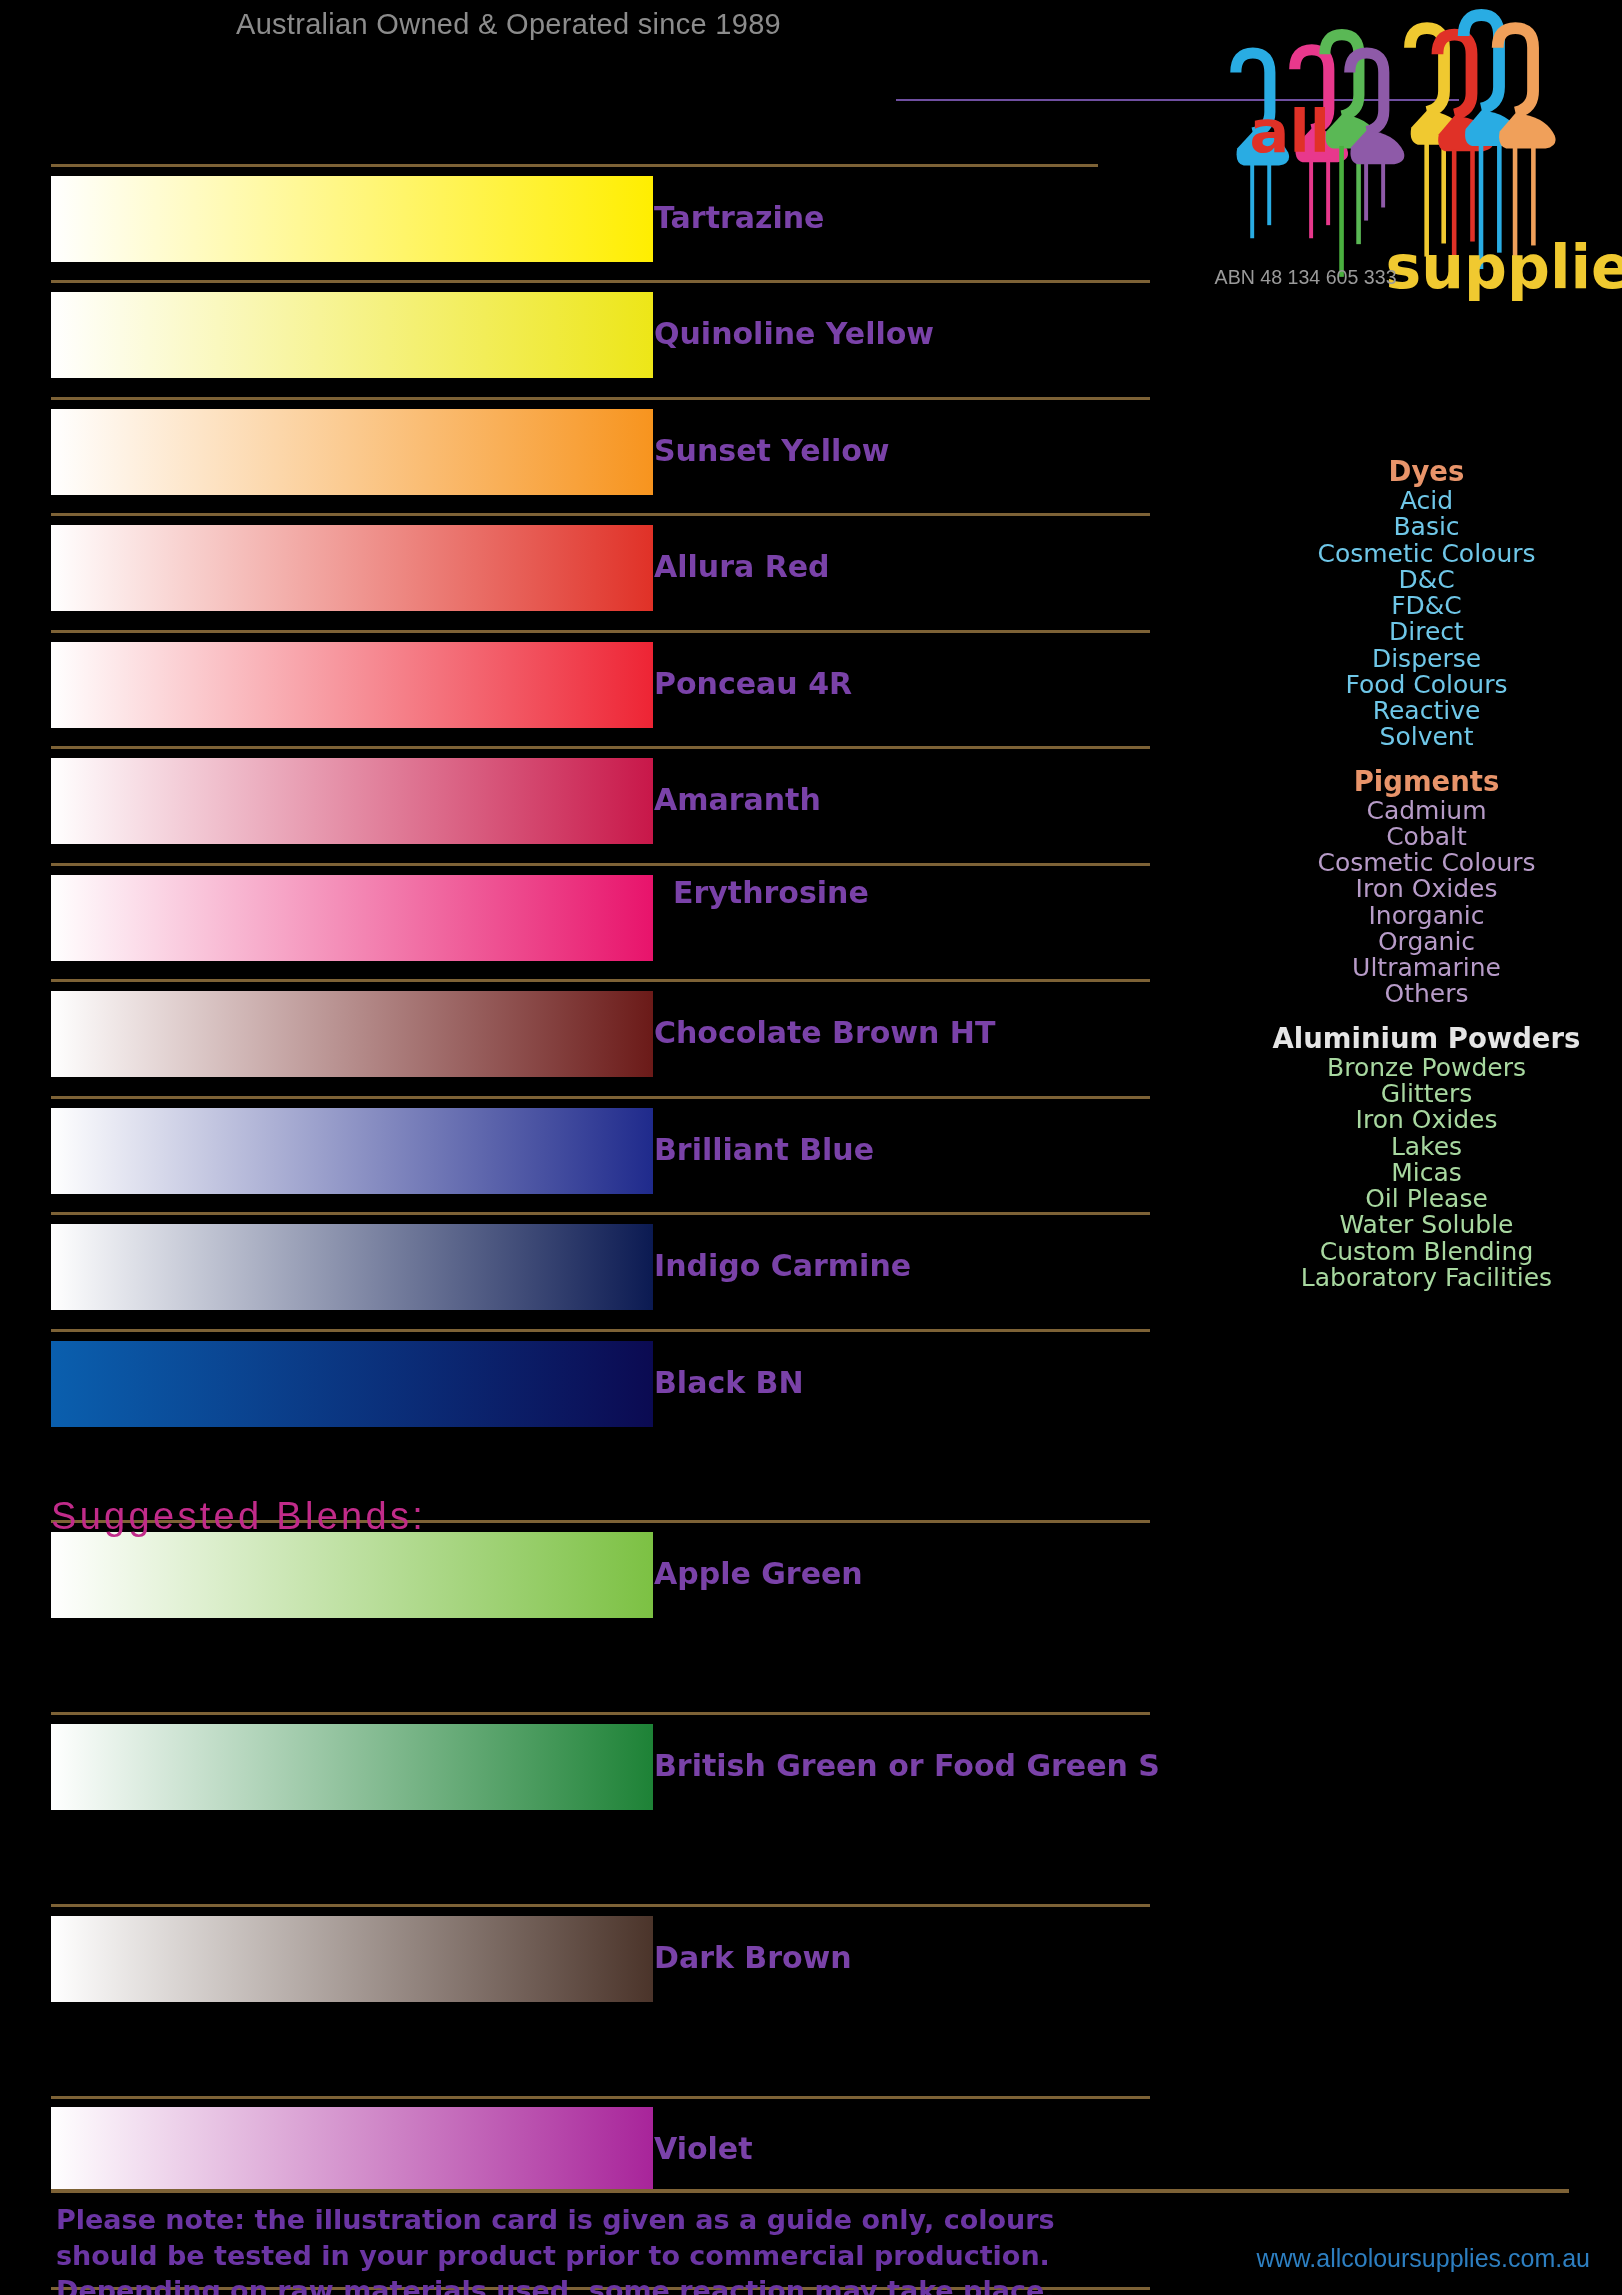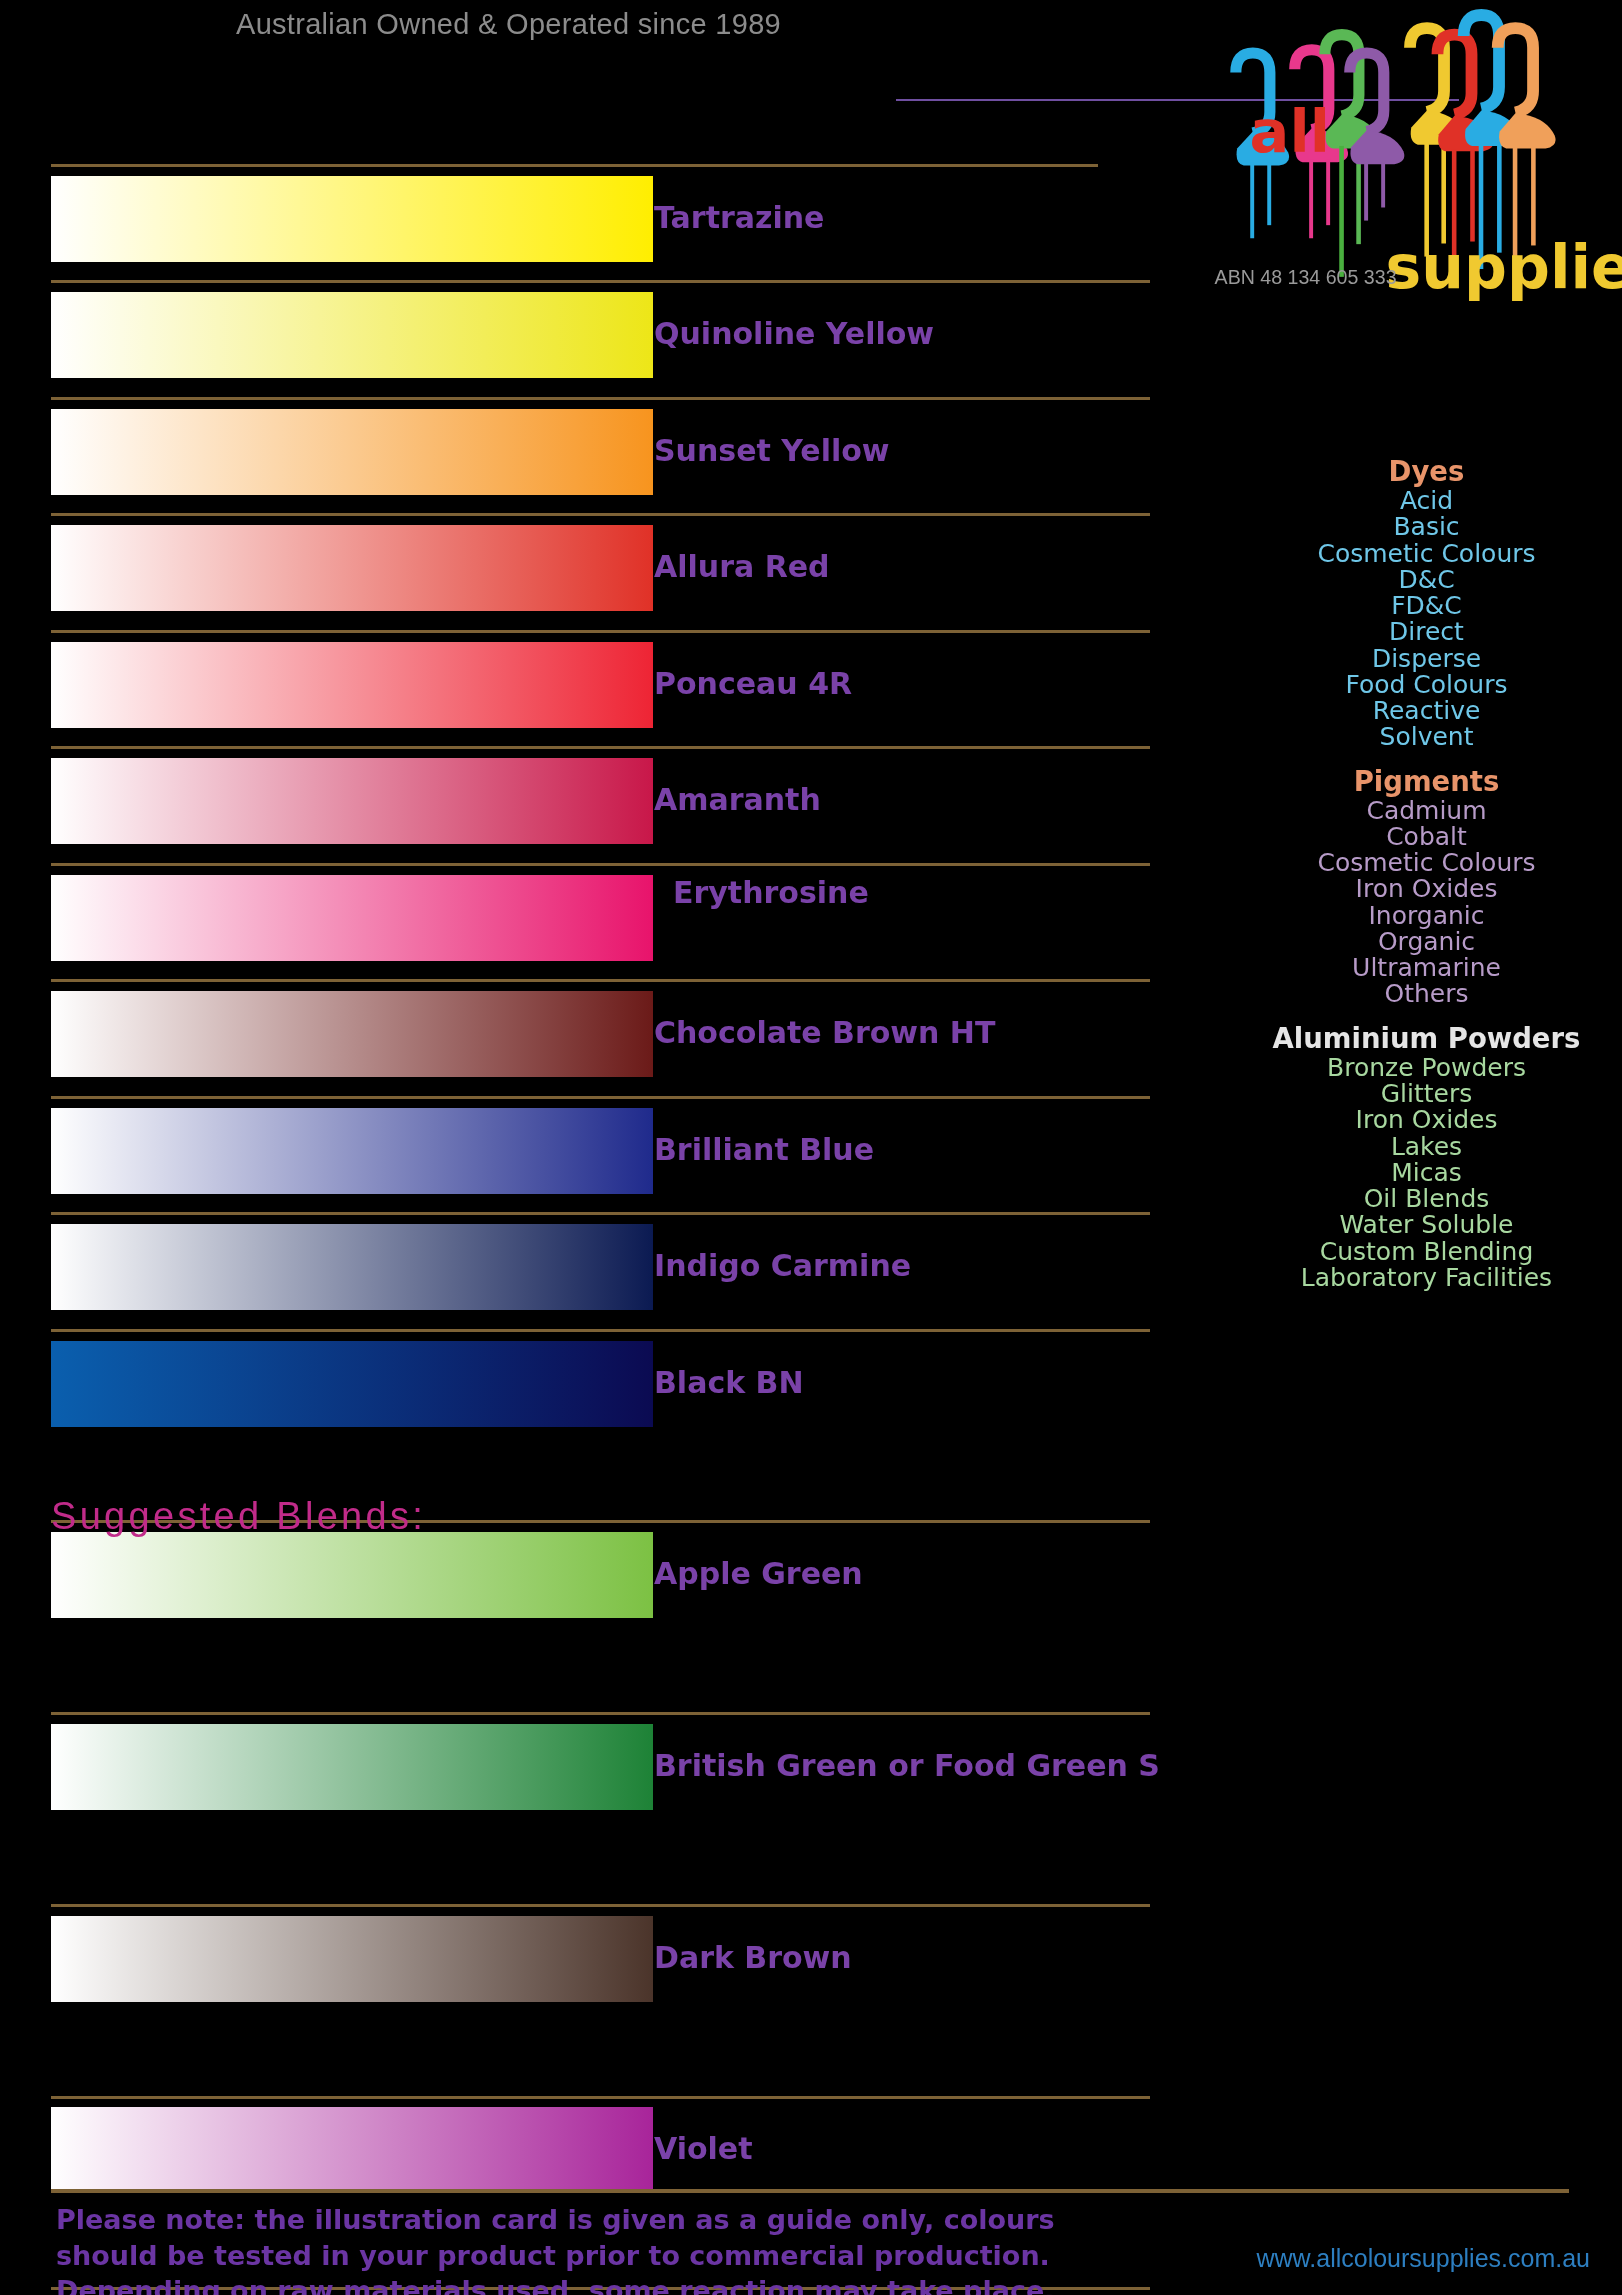--- a/index.html
+++ b/index.html
@@ -218,21 +218,21 @@
       <div class="side-item pig">Organic</div>
       <div class="side-item pig">Ultramarine</div>
       <div class="side-item pig">Others</div>
       <div class="side-gap"></div>
       <div class="side-hdr pow">Aluminium Powders</div>
       <div class="side-item pow">Bronze Powders</div>
       <div class="side-item pow">Glitters</div>
       <div class="side-item pow">Iron Oxides</div>
       <div class="side-item pow">Lakes</div>
       <div class="side-item pow">Micas</div>
-      <div class="side-item pow">Oil Blends</div>
+      <div class="side-item pow">Oil Please</div>
       <div class="side-item pow">Water Soluble</div>
       <div class="side-item pow">Custom Blending</div>
       <div class="side-item pow">Laboratory Facilities</div>
     </div>
 
   <div class="foot-rule"></div>
   <div class="note">Please note: the illustration card is given as a guide only, colours should be tested in your product prior to commercial production. Depending on raw materials used, some reaction may take place.</div>
   <div class="url">www.allcoloursupplies.com.au</div>
 
 </div>

